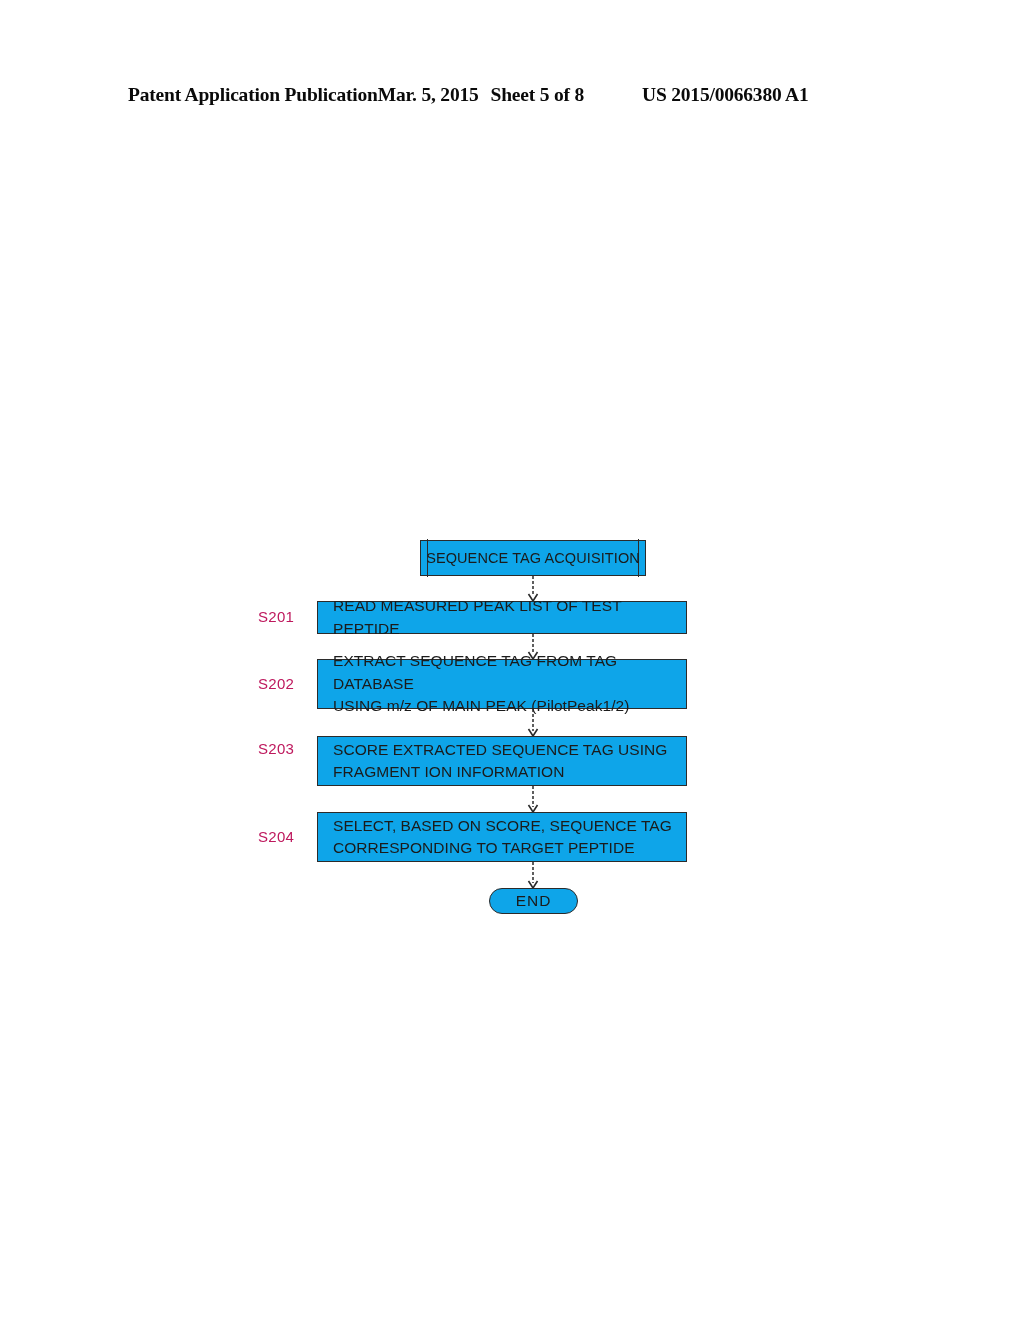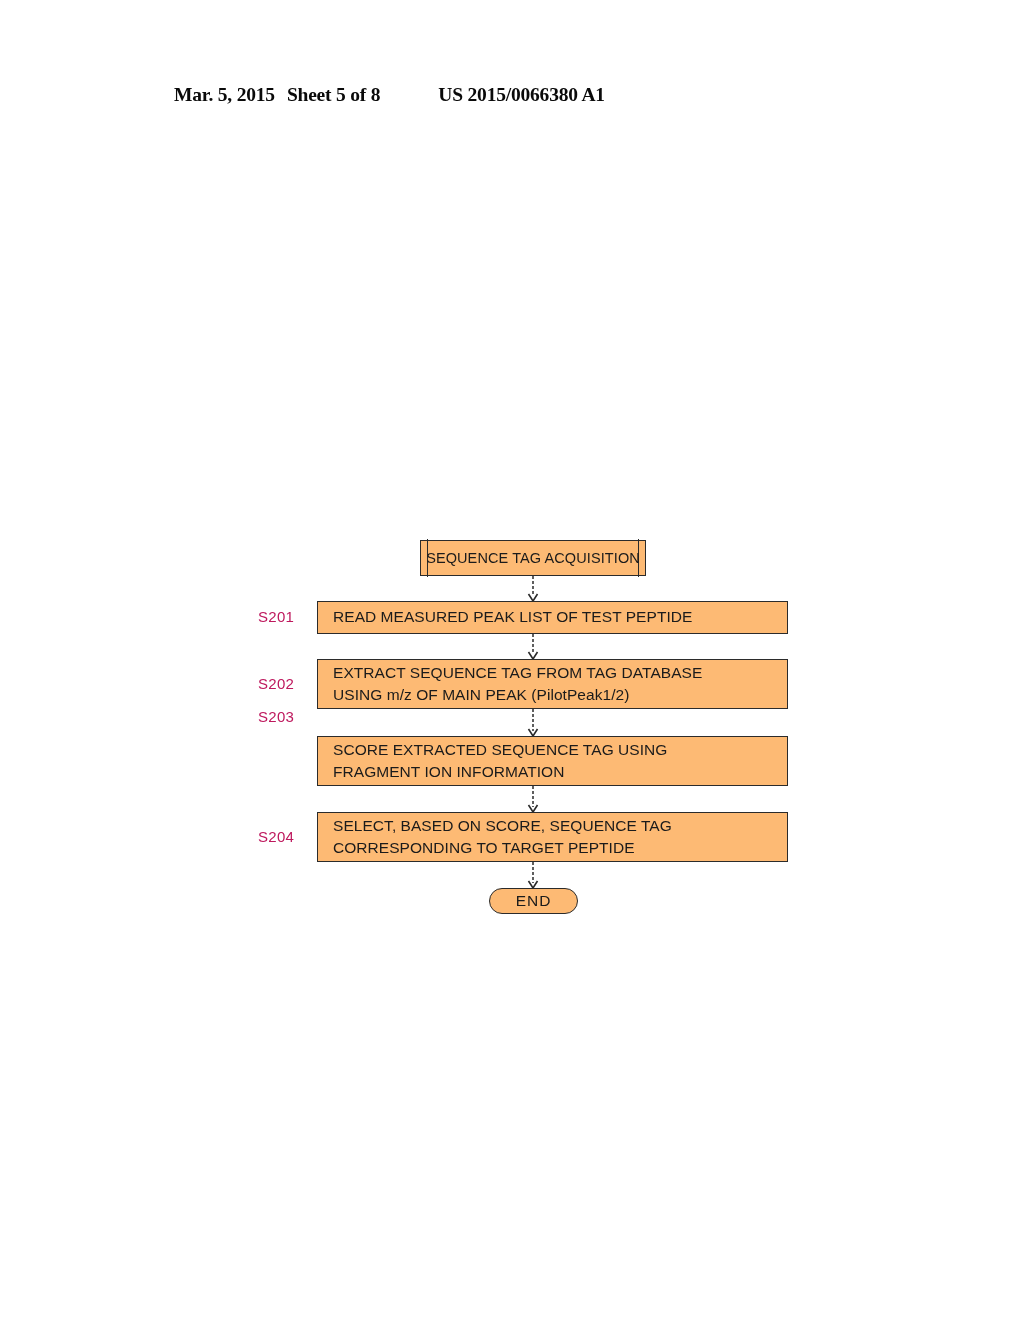--- a/index.html
+++ b/index.html
@@ -27,21 +27,21 @@
     display: flex;
     align-items: baseline;
     font-family: "Liberation Serif", serif;
     font-weight: bold;
     font-size: 19.5px;
     letter-spacing: -0.2px;
     color: #0a0a0a;
     white-space: nowrap;
   }
   .hdr-pub   { }
-  .hdr-date  { margin-left: 46px; }
+  .hdr-date  { }
   .hdr-sheet { margin-left: 12px; }
   .hdr-num   { margin-left: 58px; }
 
   
   .figure {
     position: absolute;
     left: 0;
     top: 0;
     width: 1024px;
     height: 1320px;
@@ -56,21 +56,21 @@
     font-size: 37px;
     font-weight: 400;
     letter-spacing: 1.2px;
     color: #1b1b1b;
   }
 
   
   .node {
     position: absolute;
     box-sizing: border-box;
-    background: #fdba74;
+    background: #0ea5e9;
   }
 
   
   .node-sub {
     left: 420px;
     top: 540px;
     width: 226px;
     height: 36px;
     border: 1.6px solid #2b2b2b;
   }
@@ -89,21 +89,21 @@
   .node-sub .label {
     font-size: 14.5px;
     letter-spacing: 0.1px;
     white-space: nowrap;
     color: #1b1b1b;
   }
 
   
   .node-proc {
     left: 317px;
-    width: 471px;
+    width: 370px;
     border: 1.6px solid #2b2b2b;
     display: flex;
     align-items: center;
     padding-left: 15px;
     padding-right: 8px;
   }
   .node-proc .label {
     font-size: 15.5px;
     line-height: 1.45;
     letter-spacing: 0.05px;
@@ -121,21 +121,21 @@
     position: absolute;
     width: 66px;
     text-align: left;
     left: 258px;
     font-size: 15px;
     letter-spacing: 0.3px;
     color: #be185d;
   }
   #lbl-s201 { top: 608px; }
   #lbl-s202 { top: 675px; }
-  #lbl-s203 { top: 708px; }
+  #lbl-s203 { top: 740px; }
   #lbl-s204 { top: 828px; }
 
   
   .node-end {
     left: 489px;
     top: 888px;
     width: 89px;
     height: 26px;
     border: 1.7px solid #2b2b2b;
     border-radius: 16px;
@@ -160,20 +160,21 @@
   #conn-1 { top: 576px; height: 26px; }
   #conn-2 { top: 634px; height: 26px; }
   #conn-3 { top: 709px; height: 28px; }
   #conn-4 { top: 786px; height: 27px; }
   #conn-5 { top: 862px; height: 27px; }
 </style>
 </head>
 <body>
 
 <div class="page-header">
+  <span class="hdr-pub">Patent Application Publication</span>
   <span class="hdr-date">Mar. 5, 2015</span>
   <span class="hdr-sheet">Sheet 5 of 8</span>
   <span class="hdr-num">US 2015/0066380 A1</span>
 </div>
 
 <div class="figure">
 
 
   <div class="node node-sub">
     <div class="inner">

